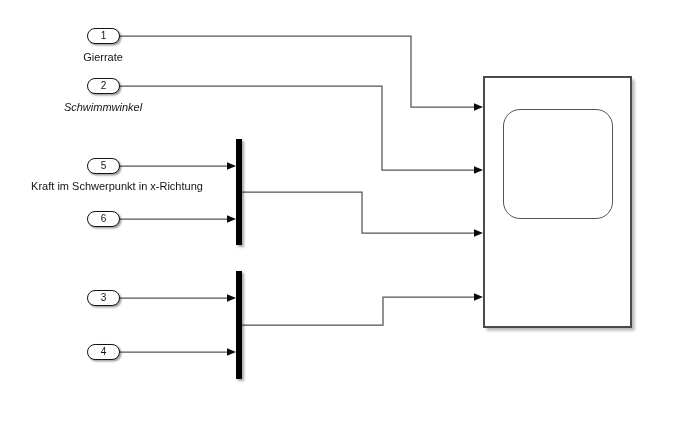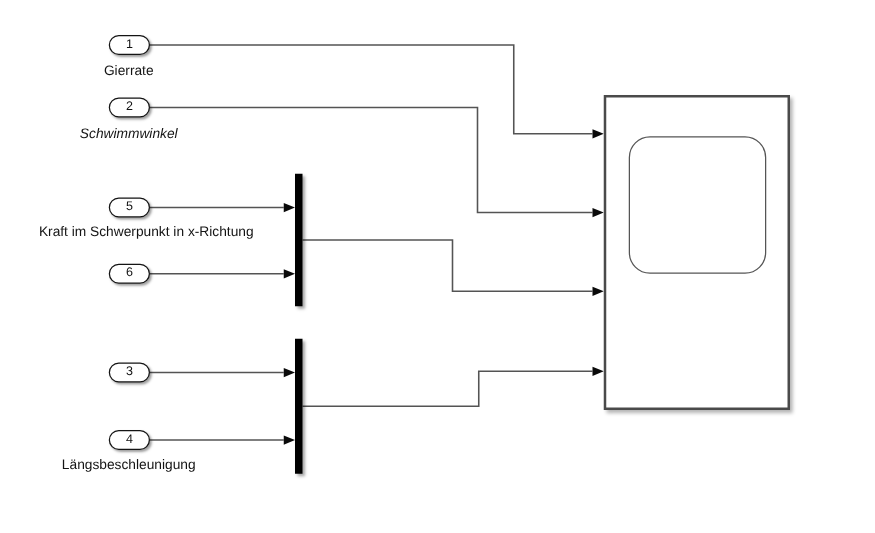--- a/index.html
+++ b/index.html
@@ -143,21 +143,20 @@
     <span class="port-number">6</span>
   </div>
 
   <div class="inport" id="inport-3">
     <span class="port-number">3</span>
   </div>
 
   <div class="inport" id="inport-4">
     <span class="port-number">4</span>
   </div>
-  <div class="block-label" id="label-4">Längsbeschleunigung</div>
 
   <div class="mux" id="mux1"></div>
   <div class="mux" id="mux2"></div>
 
   <div class="scope">
     <div class="scope-screen"></div>
   </div>
 
 </div>
 

